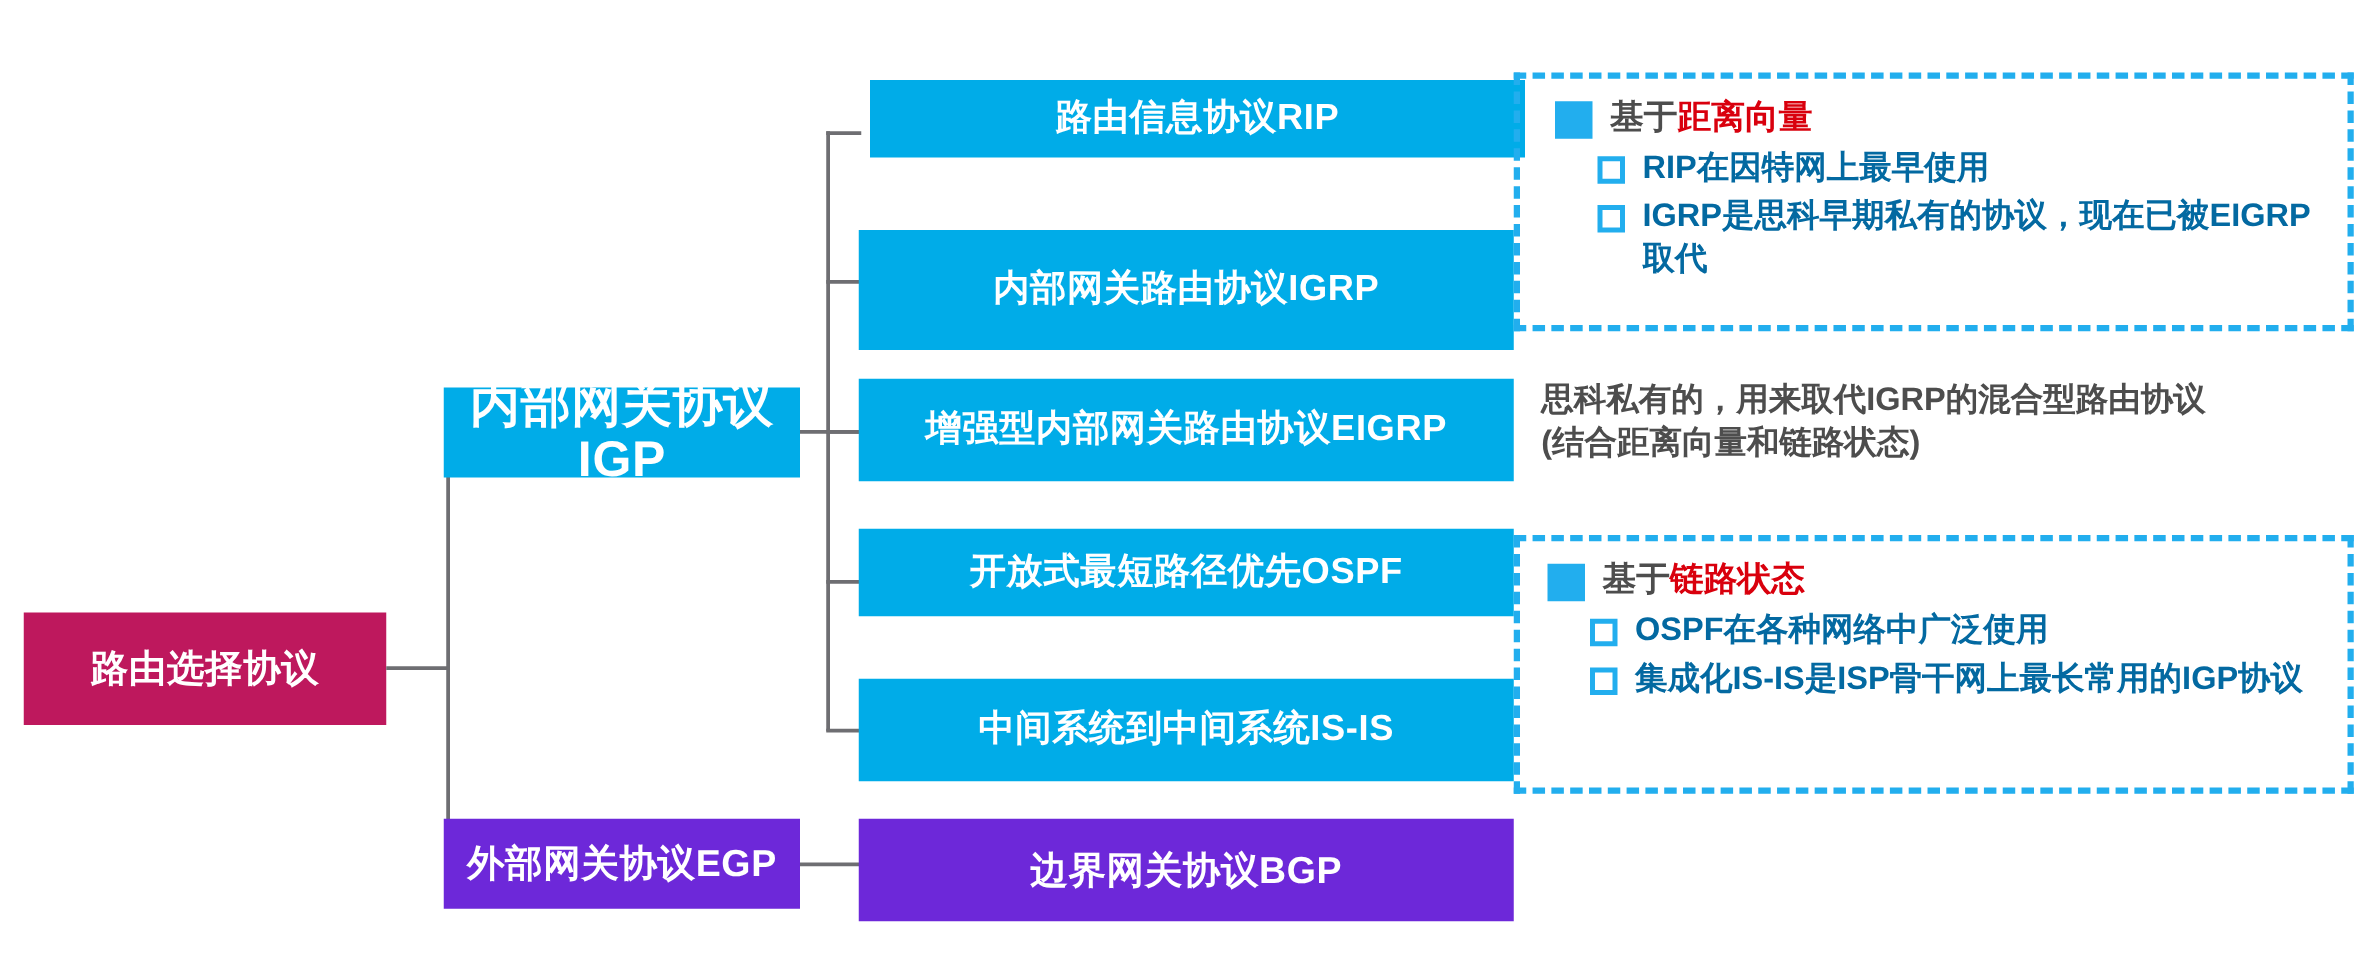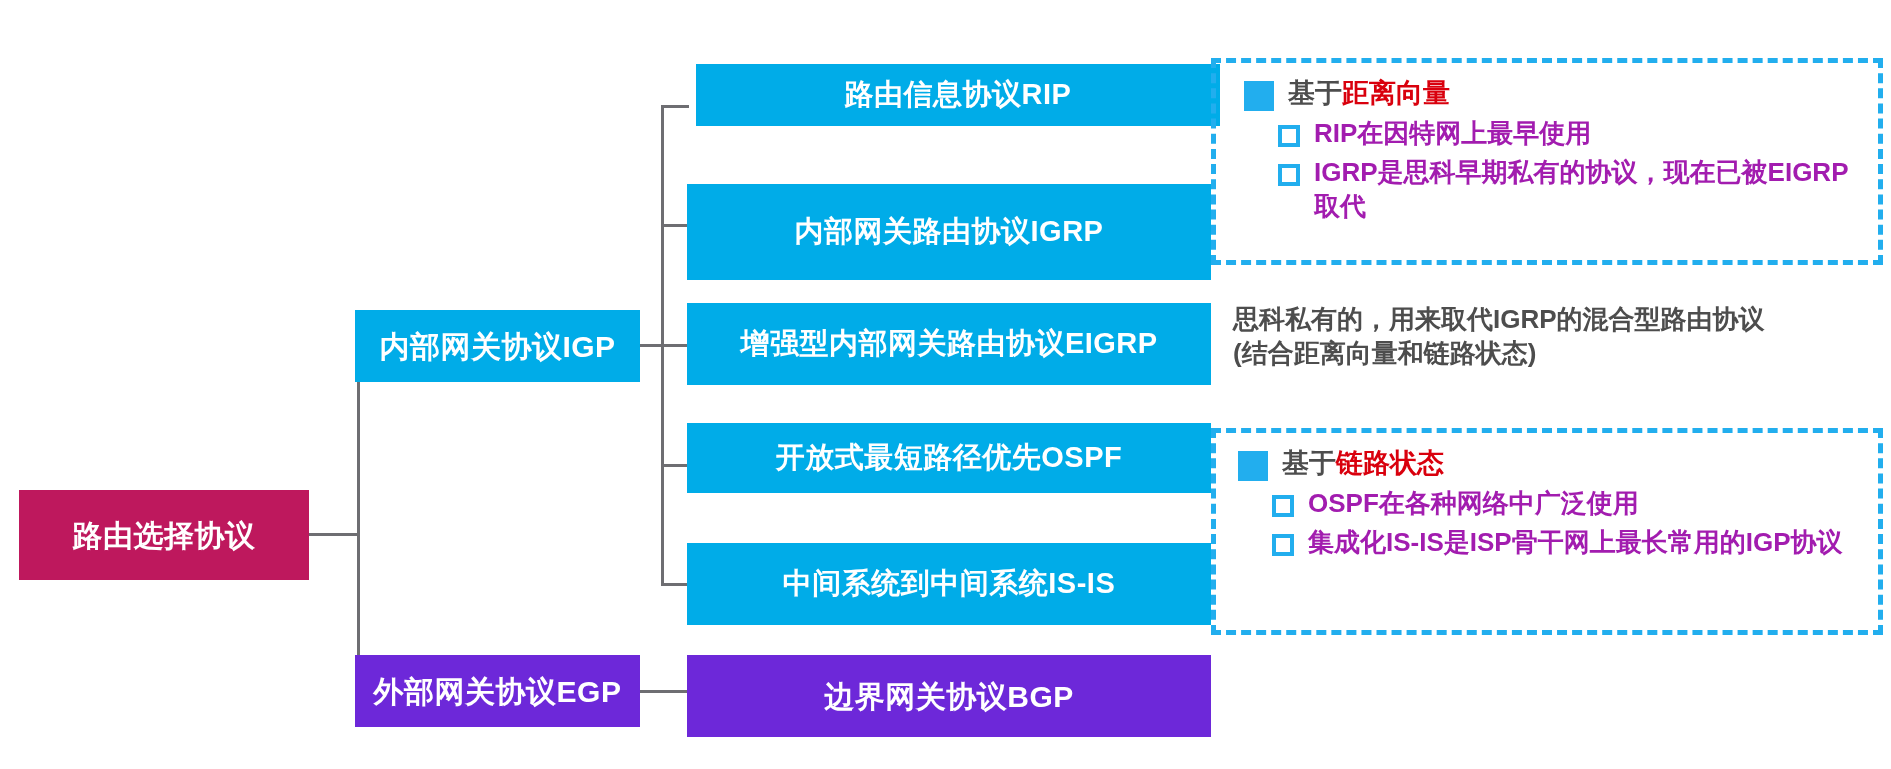--- a/index.html
+++ b/index.html
@@ -30,21 +30,21 @@
     letter-spacing: 0.5px;
     text-align: center;
     line-height: 1.1;
   }
   .node-root {
     background: #be185d;
     font-size: 30px;
   }
   .node-blue {
     background: #00ACE8;
-    font-size: 30px;
+    font-size: 40px;
   }
   .node-green {
     background: #6d28d9;
     font-size: 30px;
   }
   .node-proto {
     background: #00ACE8;
     font-size: 29px;
   }
 
@@ -108,21 +108,21 @@
     height: 22px;
     box-sizing: border-box;
     border: 4px solid #22AEEE;
     background: #ffffff;
     flex: 0 0 auto;
     margin-top: 8px;
   }
   .bullet-text {
     font-size: 26px;
     font-weight: bold;
-    color: #a21caf;
+    color: #0369a1;
     line-height: 1.28;
   }
   .plain-note {
     position: absolute;
     font-size: 26px;
     font-weight: bold;
     color: #4d4d4d;
     line-height: 1.3;
   }
 </style>

